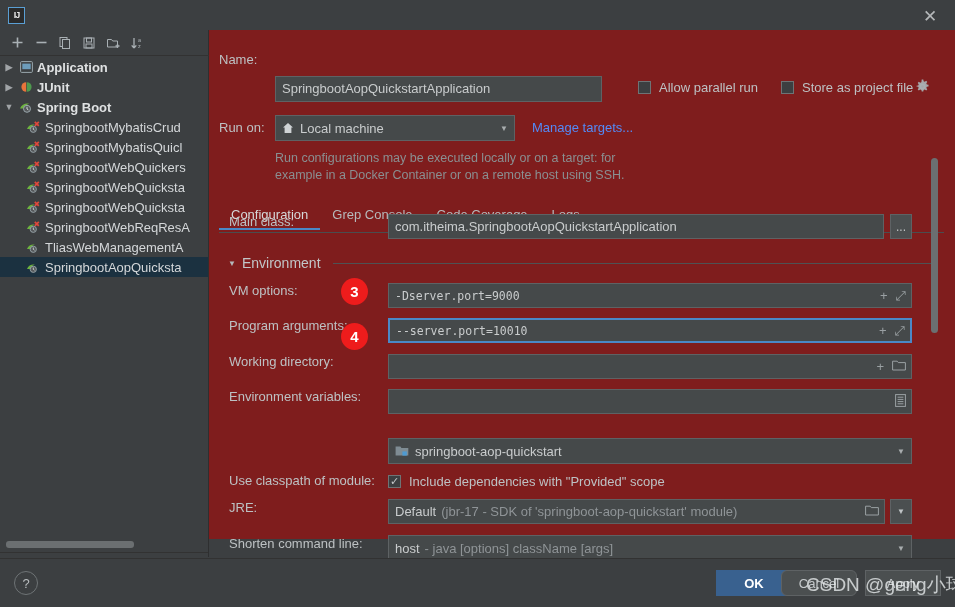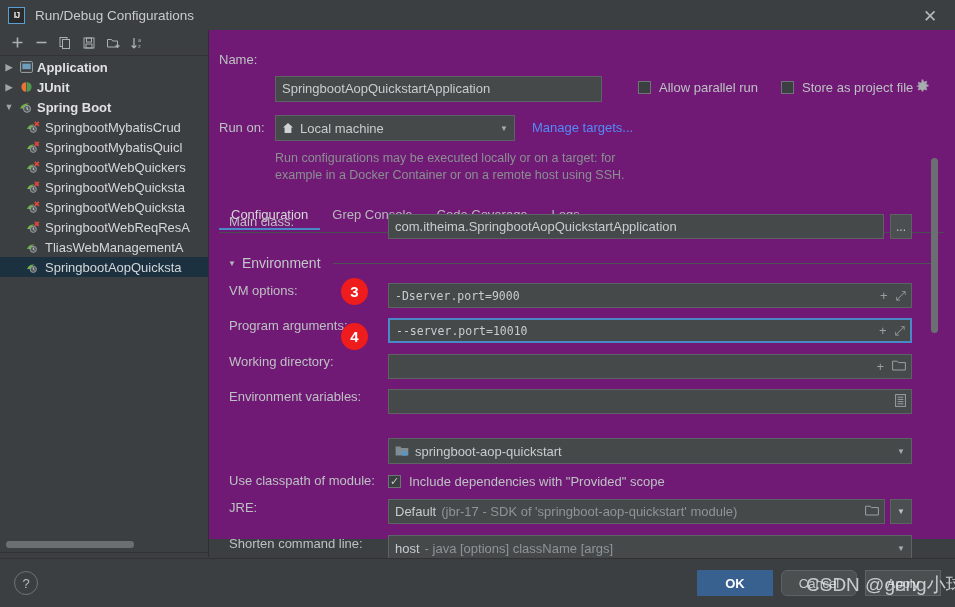--- a/index.html
+++ b/index.html
@@ -5,21 +5,21 @@
   * { box-sizing: border-box; margin: 0; padding: 0; }
   html, body {
     width: 955px; height: 607px;
     background: #3c3f41;
     font-family: "Liberation Sans", sans-serif;
     overflow: hidden;
   }
   .dialog {
     position: relative;
     width: 955px; height: 539px;
-    background: #701a75;
+    background: #7f1d1d;
     color: #bbbbbb;
   }
 
   
   .titlebar {
     position: absolute; left: 0; top: 0; width: 955px; height: 30px;
     background: #3c3f41;
     display: flex; align-items: center;
   }
   .ij-logo {
@@ -217,38 +217,37 @@
     display: flex; align-items: center; justify-content: center;
     font-size: 13px; cursor: pointer;
   }
   .btn {
     position: absolute; top: 11px; height: 26px; width: 76px;
     display: flex; align-items: center; justify-content: center;
     font-size: 13px; cursor: pointer;
     border: 1px solid #5e6264; background: #4b4f50; color: #c6cacc;
   }
   .btn.primary { background: #39618f; border-color: #39618f; color: #ffffff; font-weight: bold; }
-  .btn-ok { left: 697px; }
+  .btn-ok { left: 716px; }
   .btn-cancel { left: 781px; border-radius: 6px; }
   .btn-apply { left: 865px; }
 
   .watermark {
     position: absolute; left: 806px; top: 572px;
     font-size: 19px; color: rgba(235,238,240,0.78);
     white-space: nowrap; pointer-events: none; z-index: 30;
   }
 </style>
 </head>
 <body>
 
 <div class="dialog">
 
   <div class="titlebar">
     <div class="ij-logo">IJ</div>
-    <div class="title-text">Run/Debug Configurations</div>
     <div class="close-btn">✕</div>
   </div>
 
   <div class="left-panel">
 
     <div class="tree-toolbar">
       <div class="tb-icon">
         <svg width="13" height="13" viewBox="0 0 13 13">
             <path d="M6.5 1.5v10M1.5 6.5h10" stroke="#a9b0b4" stroke-width="1.6" fill="none"></path>
           </svg>

